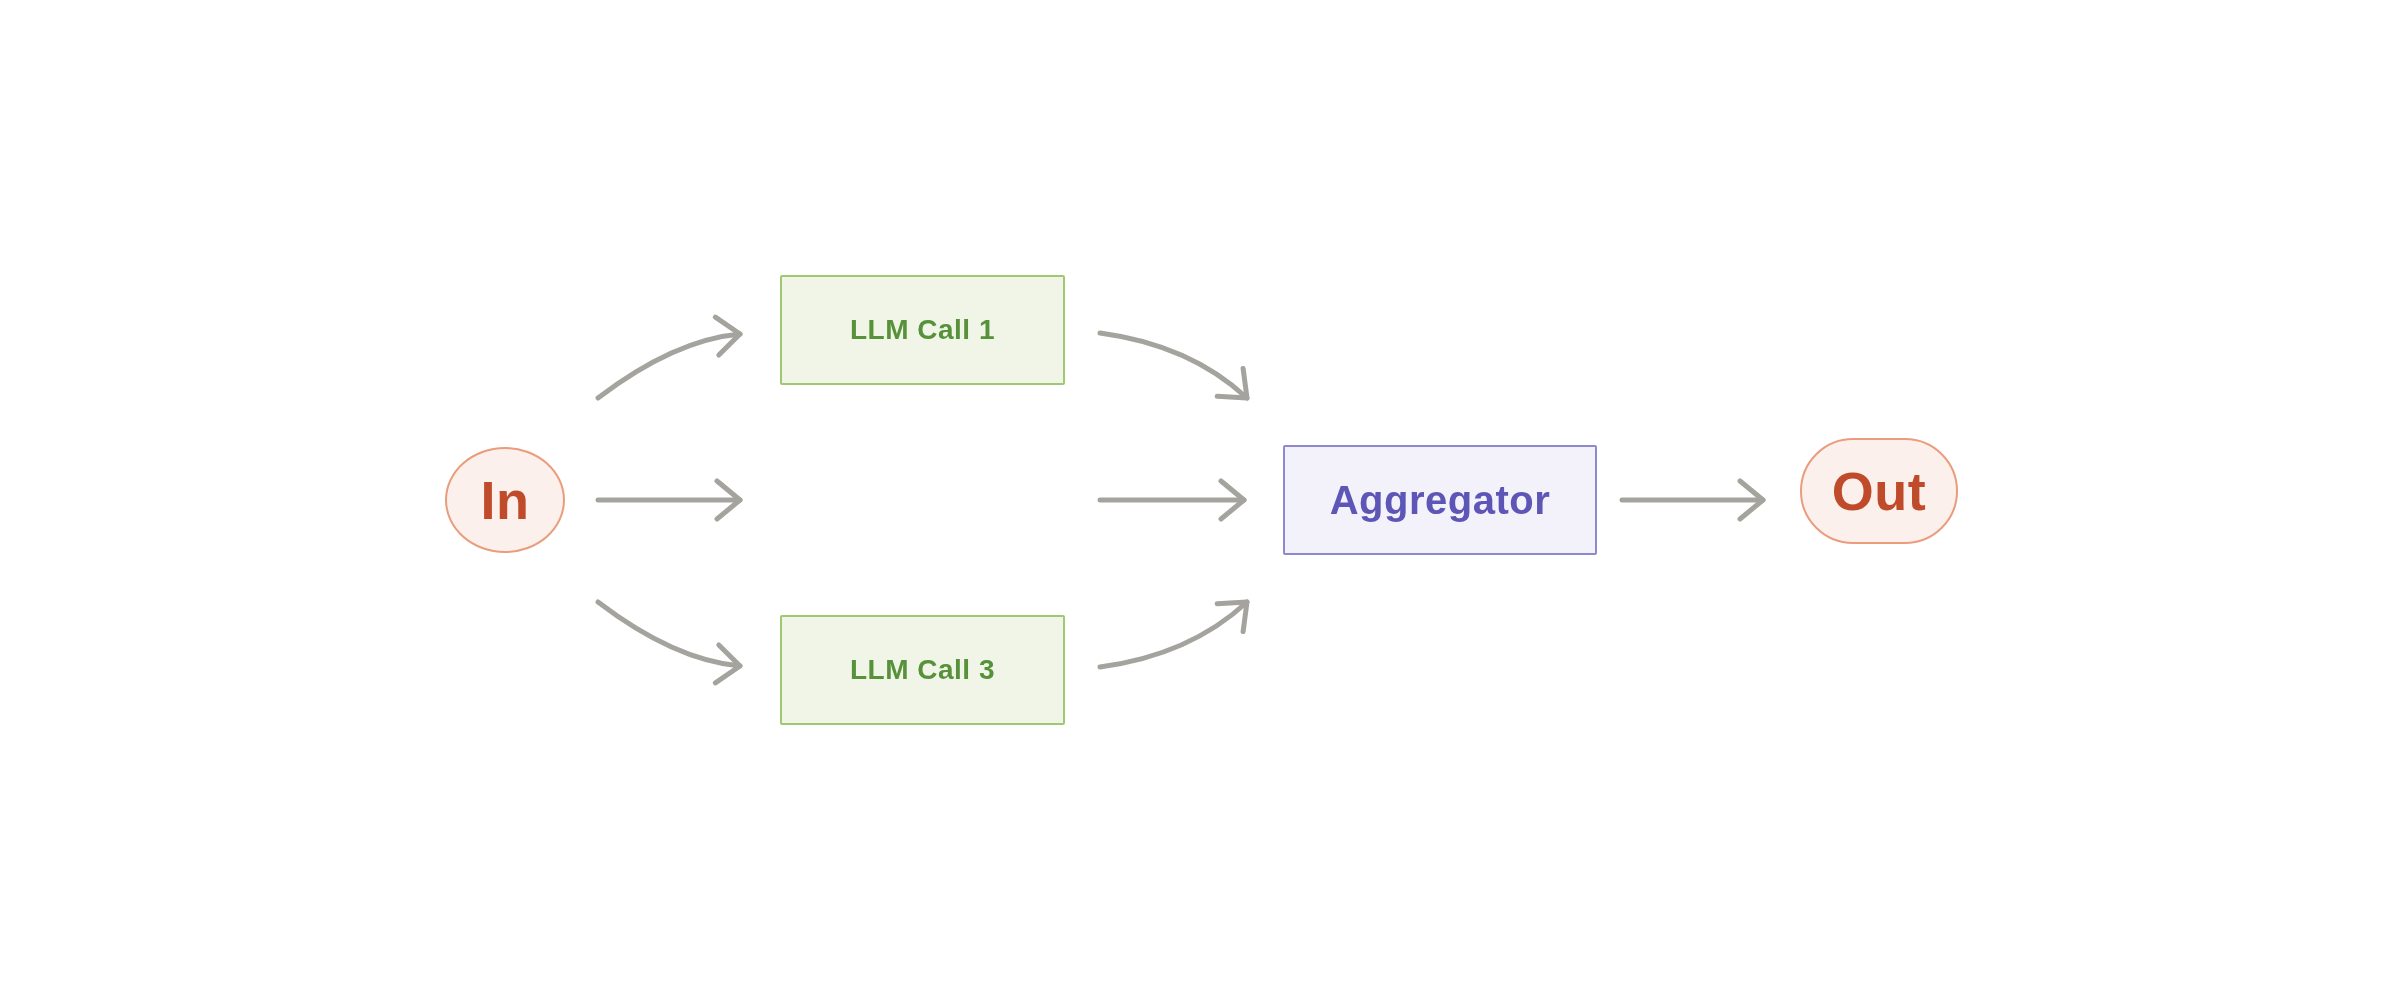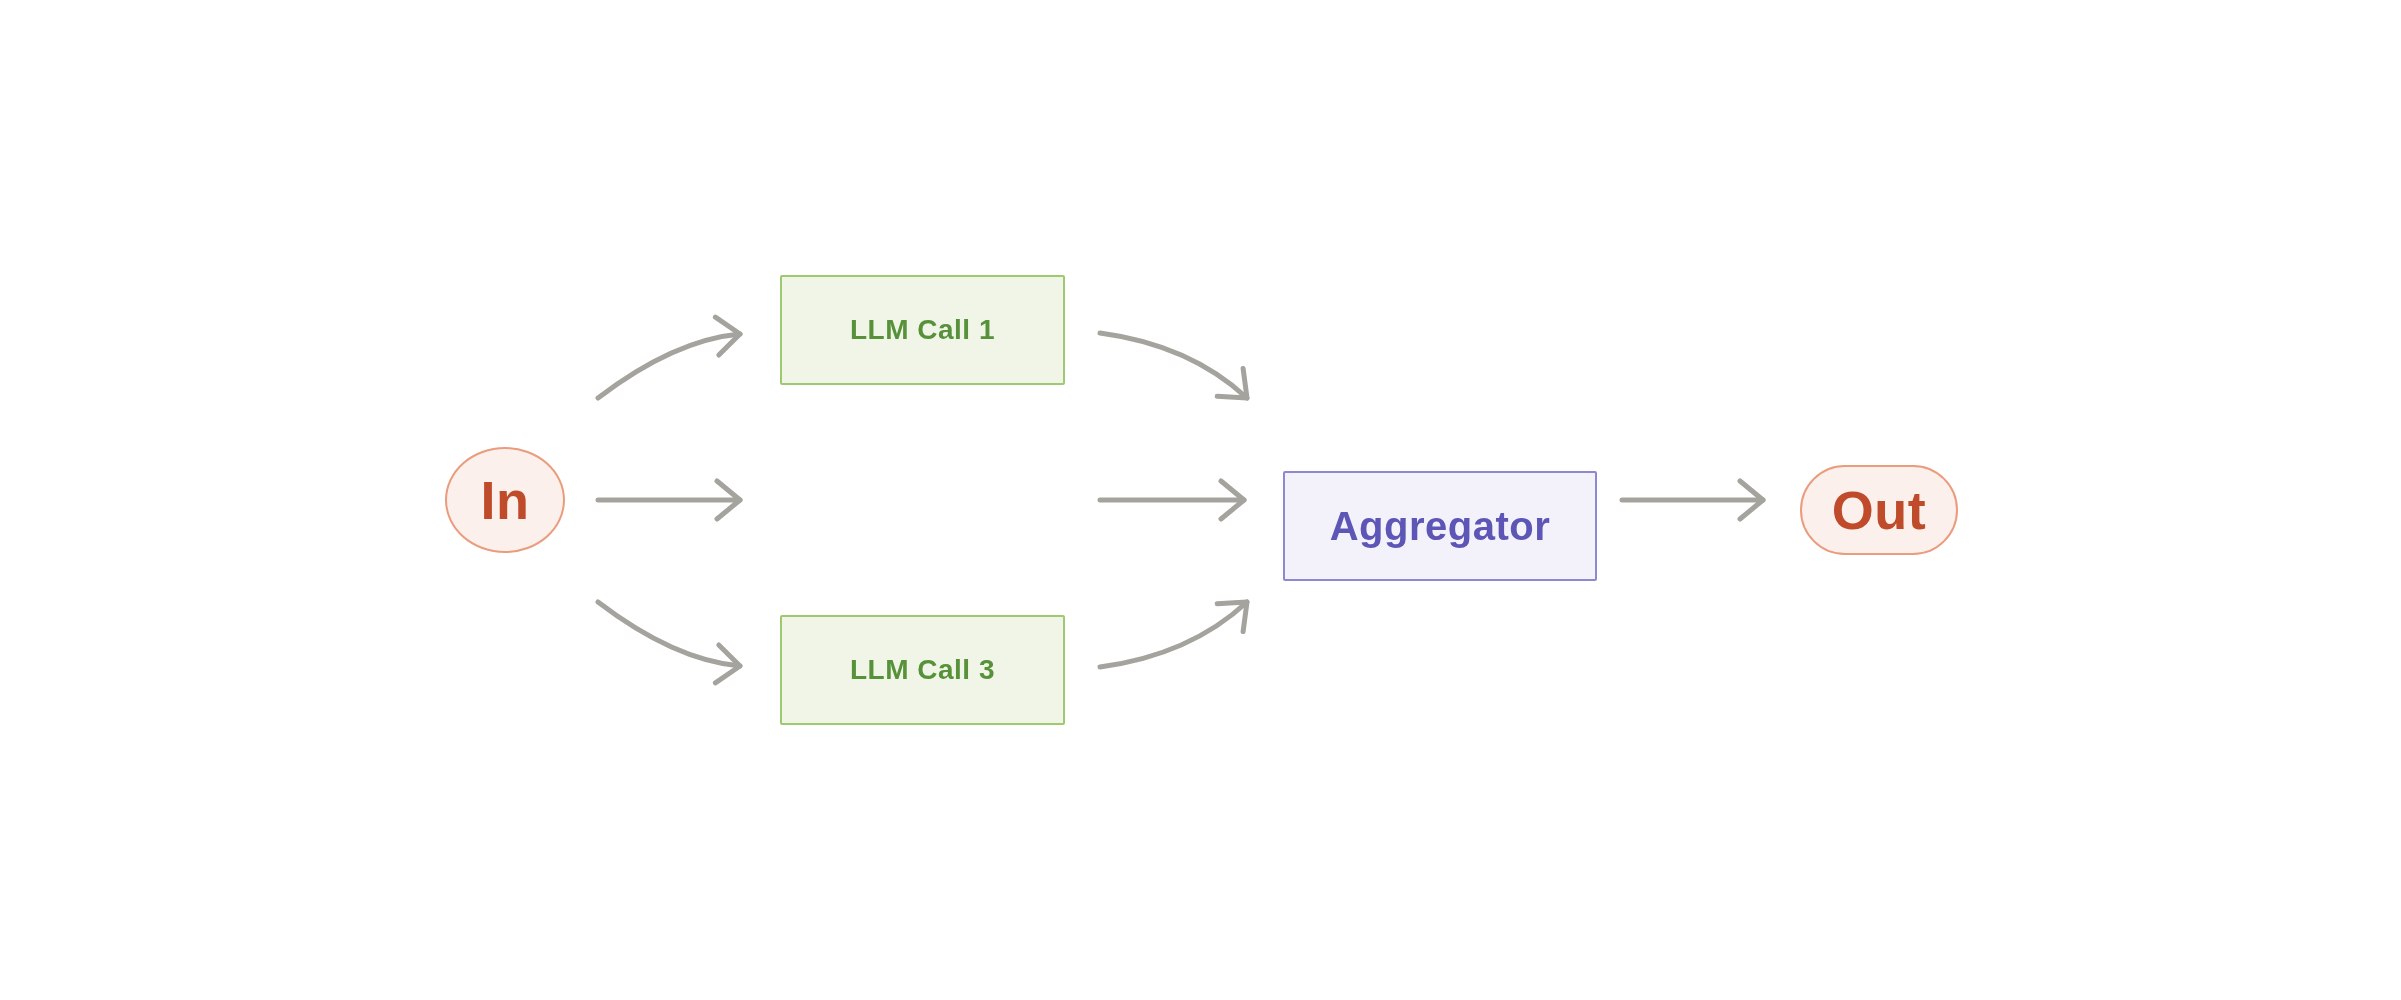--- a/index.html
+++ b/index.html
@@ -45,24 +45,23 @@
     border-radius:2px;
     color:var(--green-text);
     font-size:28px;
   }
   .node-purple{
     background:var(--purple-fill);
     border:2px solid var(--purple-border);
     border-radius:2px;
     color:var(--purple-text);
     font-size:40px;
-    margin-top:26px;
   }
   .node-in  {left:445px;top:447px;width:120px;height:106px;border-radius:50%;}
-  .node-out {left:1800px;top:465px;width:158px;height:90px;border-radius:53px;}
+  .node-out {left:1800px;top:438px;width:158px;height:106px;border-radius:53px;}
   .node-llm1{left:780px;top:275px;width:285px;height:110px;}
   .node-llm2{left:780px;top:445px;width:285px;height:110px;}
   .node-llm3{left:780px;top:615px;width:285px;height:110px;justify-content:center;}
   .node-agg {left:1283px;top:445px;width:314px;height:110px;}
 </style>
 </head>
 <body>
 
 <div class="canvas">
 

